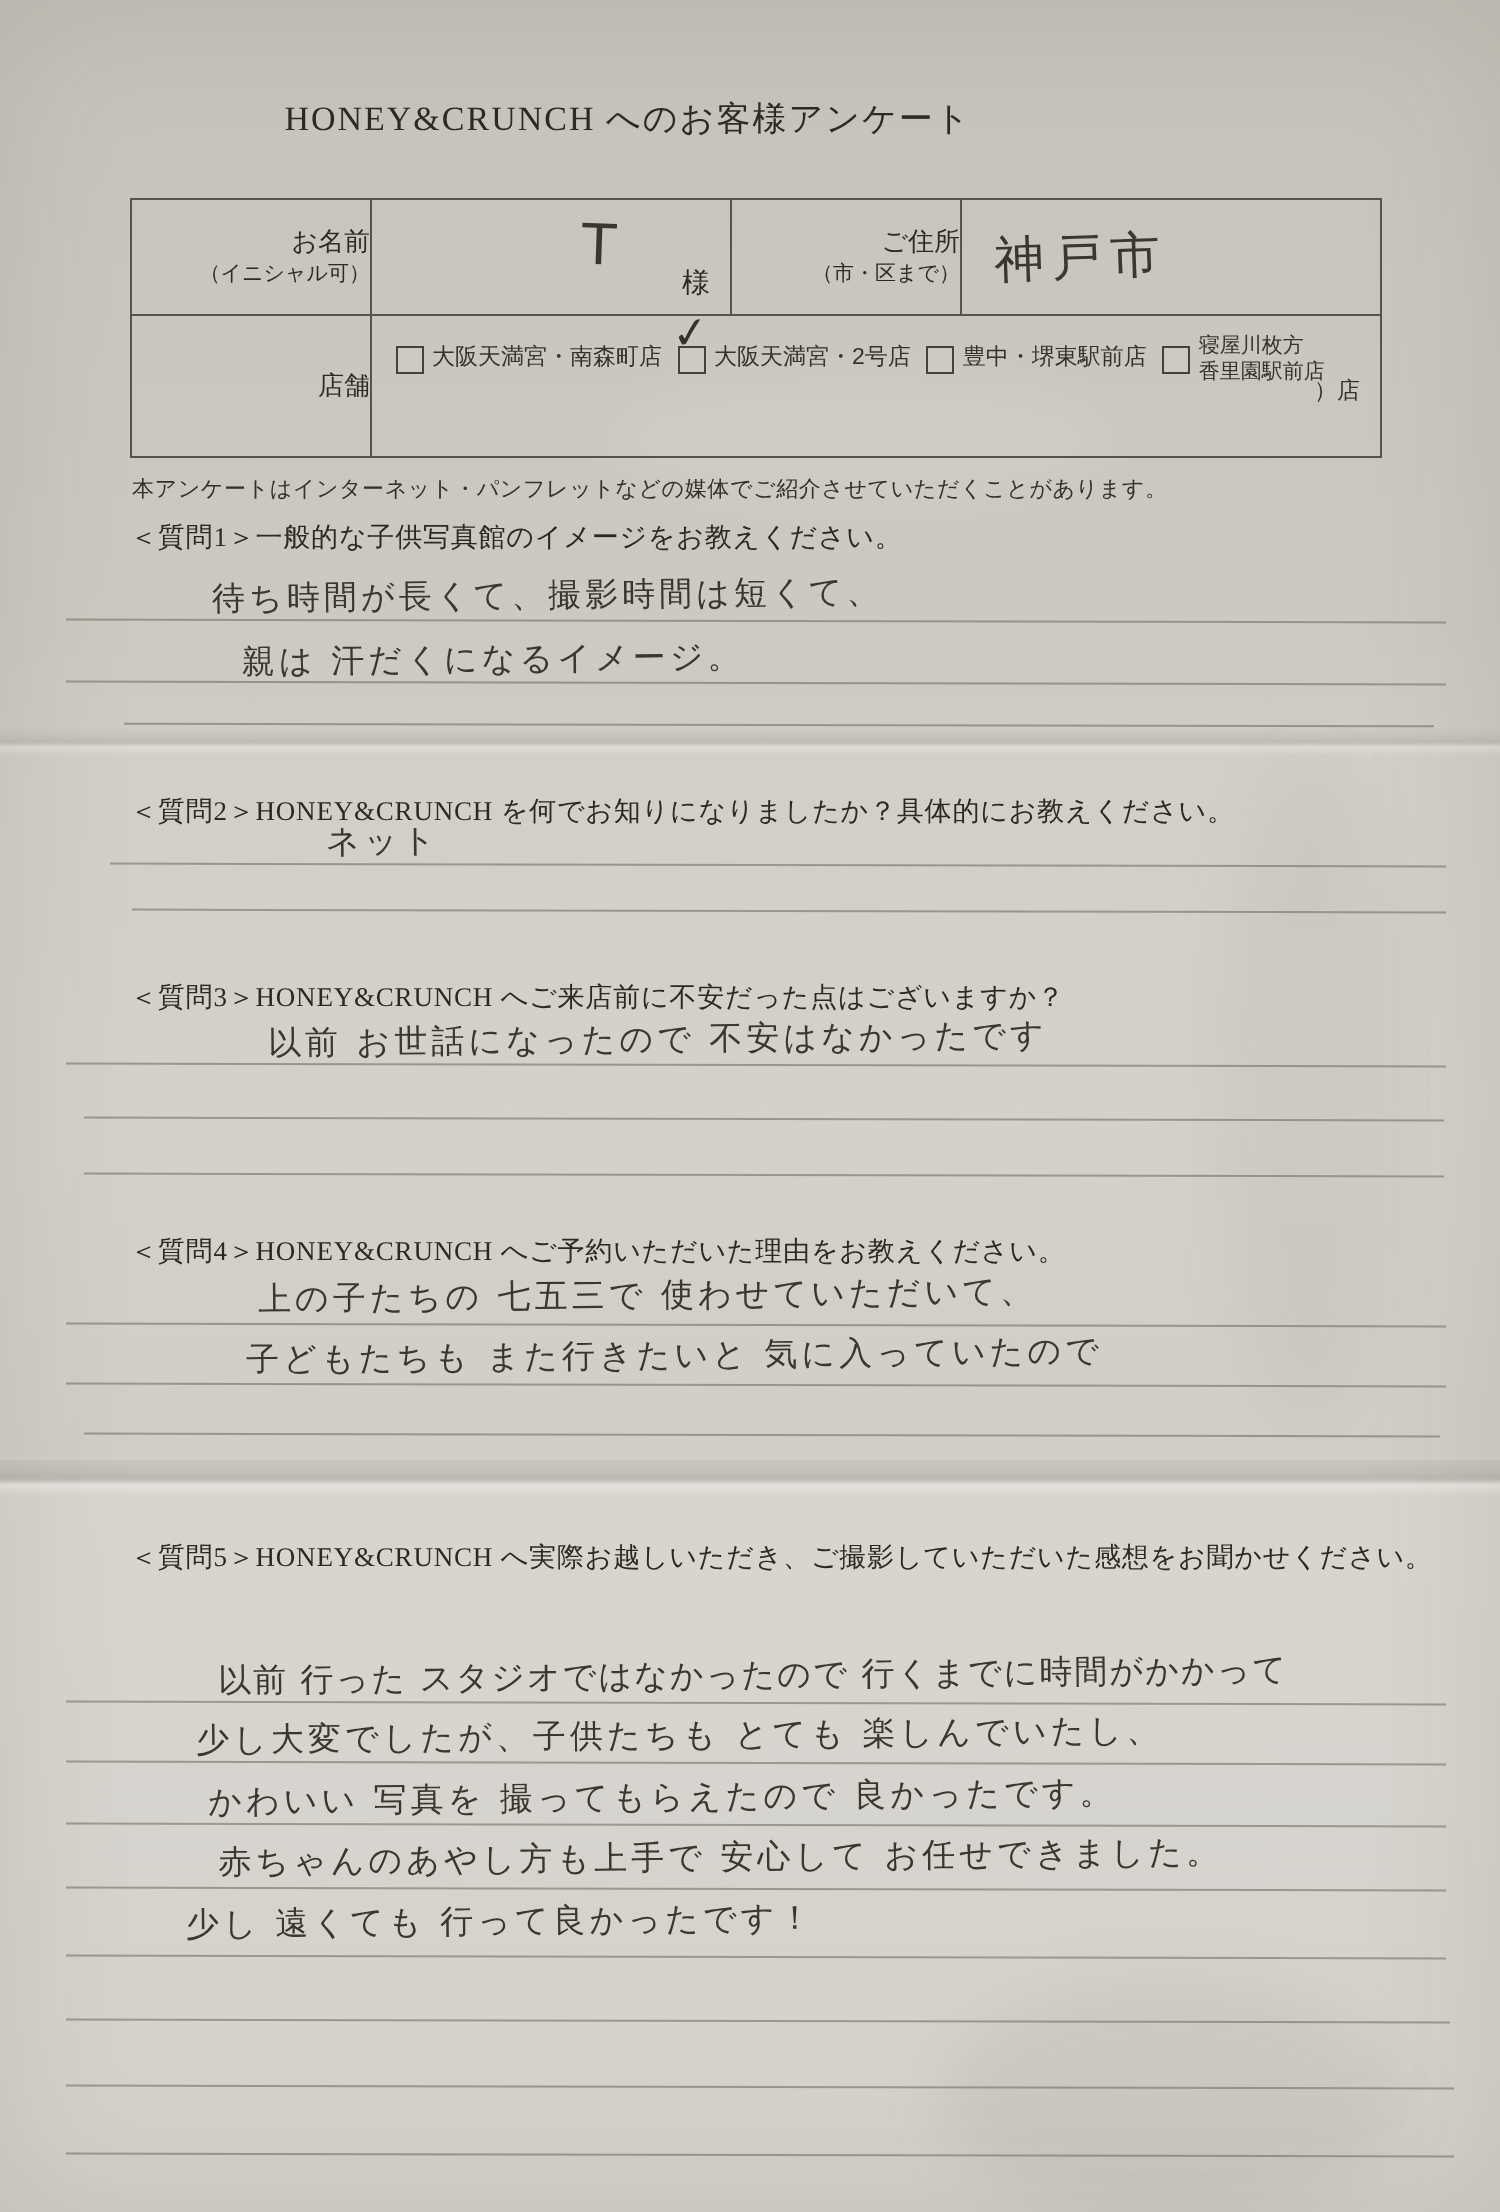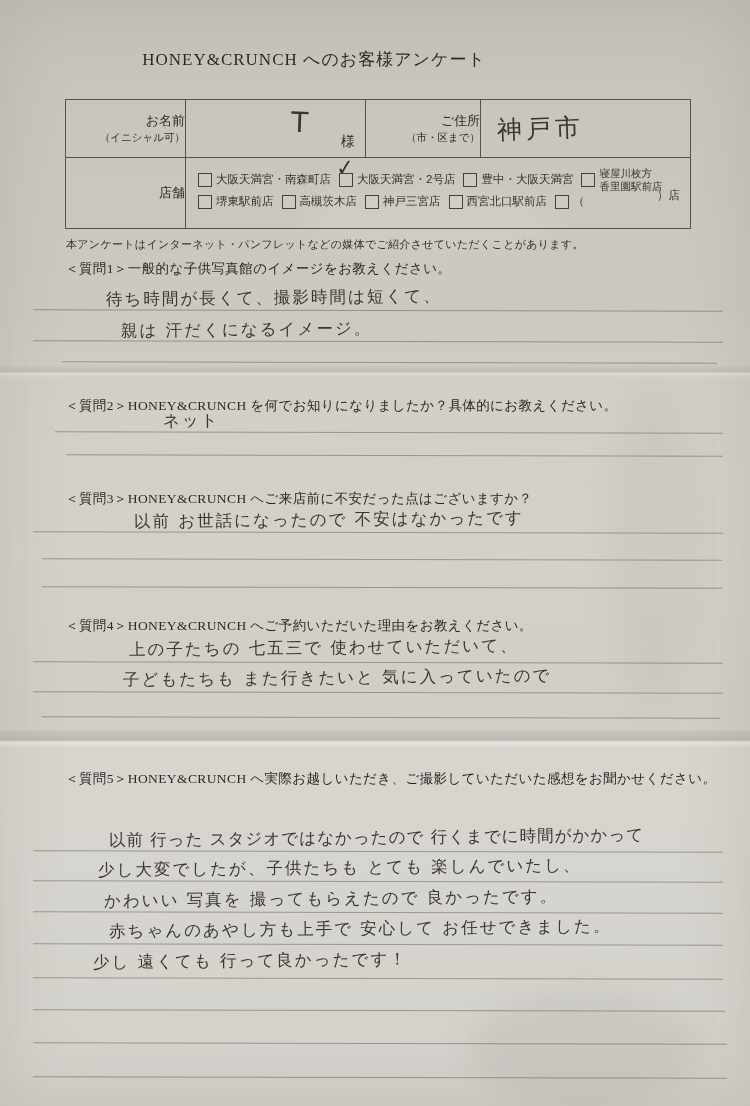--- a/index.html
+++ b/index.html
@@ -97,48 +97,26 @@
           <span class="checkbox"></span>
           <span class="store-label">大阪天満宮・南森町店</span>
         </span>
         <span class="store-item">
           <span class="checkbox"></span>
           <span class="checkmark">✓</span>
           <span class="store-label">大阪天満宮・2号店</span>
         </span>
         <span class="store-item">
           <span class="checkbox"></span>
-          <span class="store-label">豊中・大阪天満宮</span>
+          <span class="store-label">豊中・堺東駅前店</span>
         </span>
         <span class="store-item">
           <span class="checkbox"></span>
           <span class="store-label small">寝屋川枚方
 香里園駅前店</span>
-        </span>
-      </div>
-      <div class="store-row">
-        <span class="store-item">
-          <span class="checkbox"></span>
-          <span class="store-label">堺東駅前店</span>
-        </span>
-        <span class="store-item">
-          <span class="checkbox"></span>
-          <span class="store-label">高槻茨木店</span>
-        </span>
-        <span class="store-item">
-          <span class="checkbox"></span>
-          <span class="store-label">神戸三宮店</span>
-        </span>
-        <span class="store-item">
-          <span class="checkbox"></span>
-          <span class="store-label">西宮北口駅前店</span>
-        </span>
-        <span class="store-item">
-          <span class="checkbox"></span>
-          <span class="store-label">（</span>
         </span>
       </div>
       <span class="blank-close">）店</span>
     </div>
   </div>
 
   <div class="notice">本アンケートはインターネット・パンフレットなどの媒体でご紹介させていただくことがあります。</div>
 
   <div class="q" style="top:256px;">
     <span>＜質問1＞</span><span>一般的な子供写真館のイメージをお教えください。</span>

